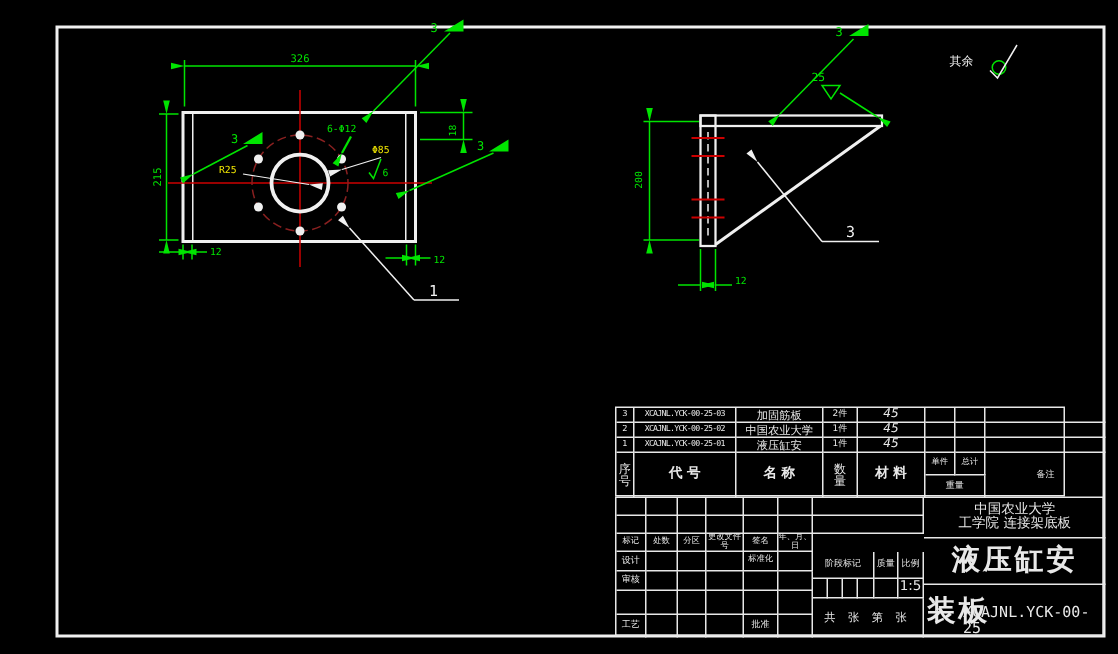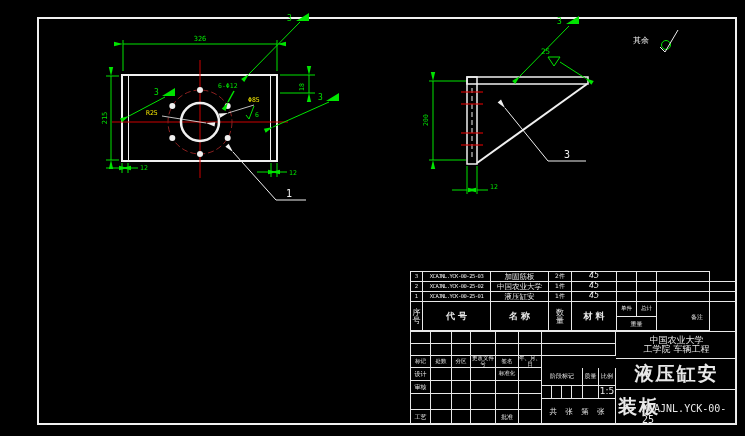--- a/index.html
+++ b/index.html
@@ -291,21 +291,21 @@
   <div class="c bR bB" style="left:131px;top:54px;width:10px;height:13px;"></div>
   <div class="c bR bB" style="left:141px;top:54px;width:10px;height:13px;"></div>
   <div class="c bR bB" style="left:151px;top:54px;width:10px;height:13px;"></div>
   <div class="c bR bB" style="left:161px;top:54px;width:11px;height:13px;"></div>
   <div class="c bR bB" style="left:172px;top:54px;width:16px;height:13px;"></div>
   <div class="c bR bB" style="left:188px;top:54px;width:17px;height:13px;font-size:9px;">1:5</div>
   <div class="c bR" style="left:131px;top:67px;width:74px;height:26px;font-size:7.5px;letter-spacing:3px;">共 张 第 张</div>
 
   <div class="c bB" style="left:205px;top:0;width:121px;height:27px;flex-direction:column;">
     <div style="font-size:9px;">中国农业大学</div>
-    <div style="font-size:9px;">工学院 车辆工程</div>
+    <div style="font-size:9px;">工学院 连接架底板</div>
   </div>
   <div class="c bB bigtitle" style="left:205px;top:27px;width:121px;height:31px;">液压缸安</div>
   <div style="position:absolute;left:205px;top:58px;width:121px;height:35px;">
     <div class="bigtitle" style="position:absolute;left:2px;top:4px;color:#e8e8e8;">装板</div>
     <div style="position:absolute;left:26px;top:13px;color:#e8e8e8;font-size:10px;font-family:'DejaVu Sans Mono',monospace;">XCAJNL.YCK-00-25</div>
   </div>
 </div>
 
 </div>
 

